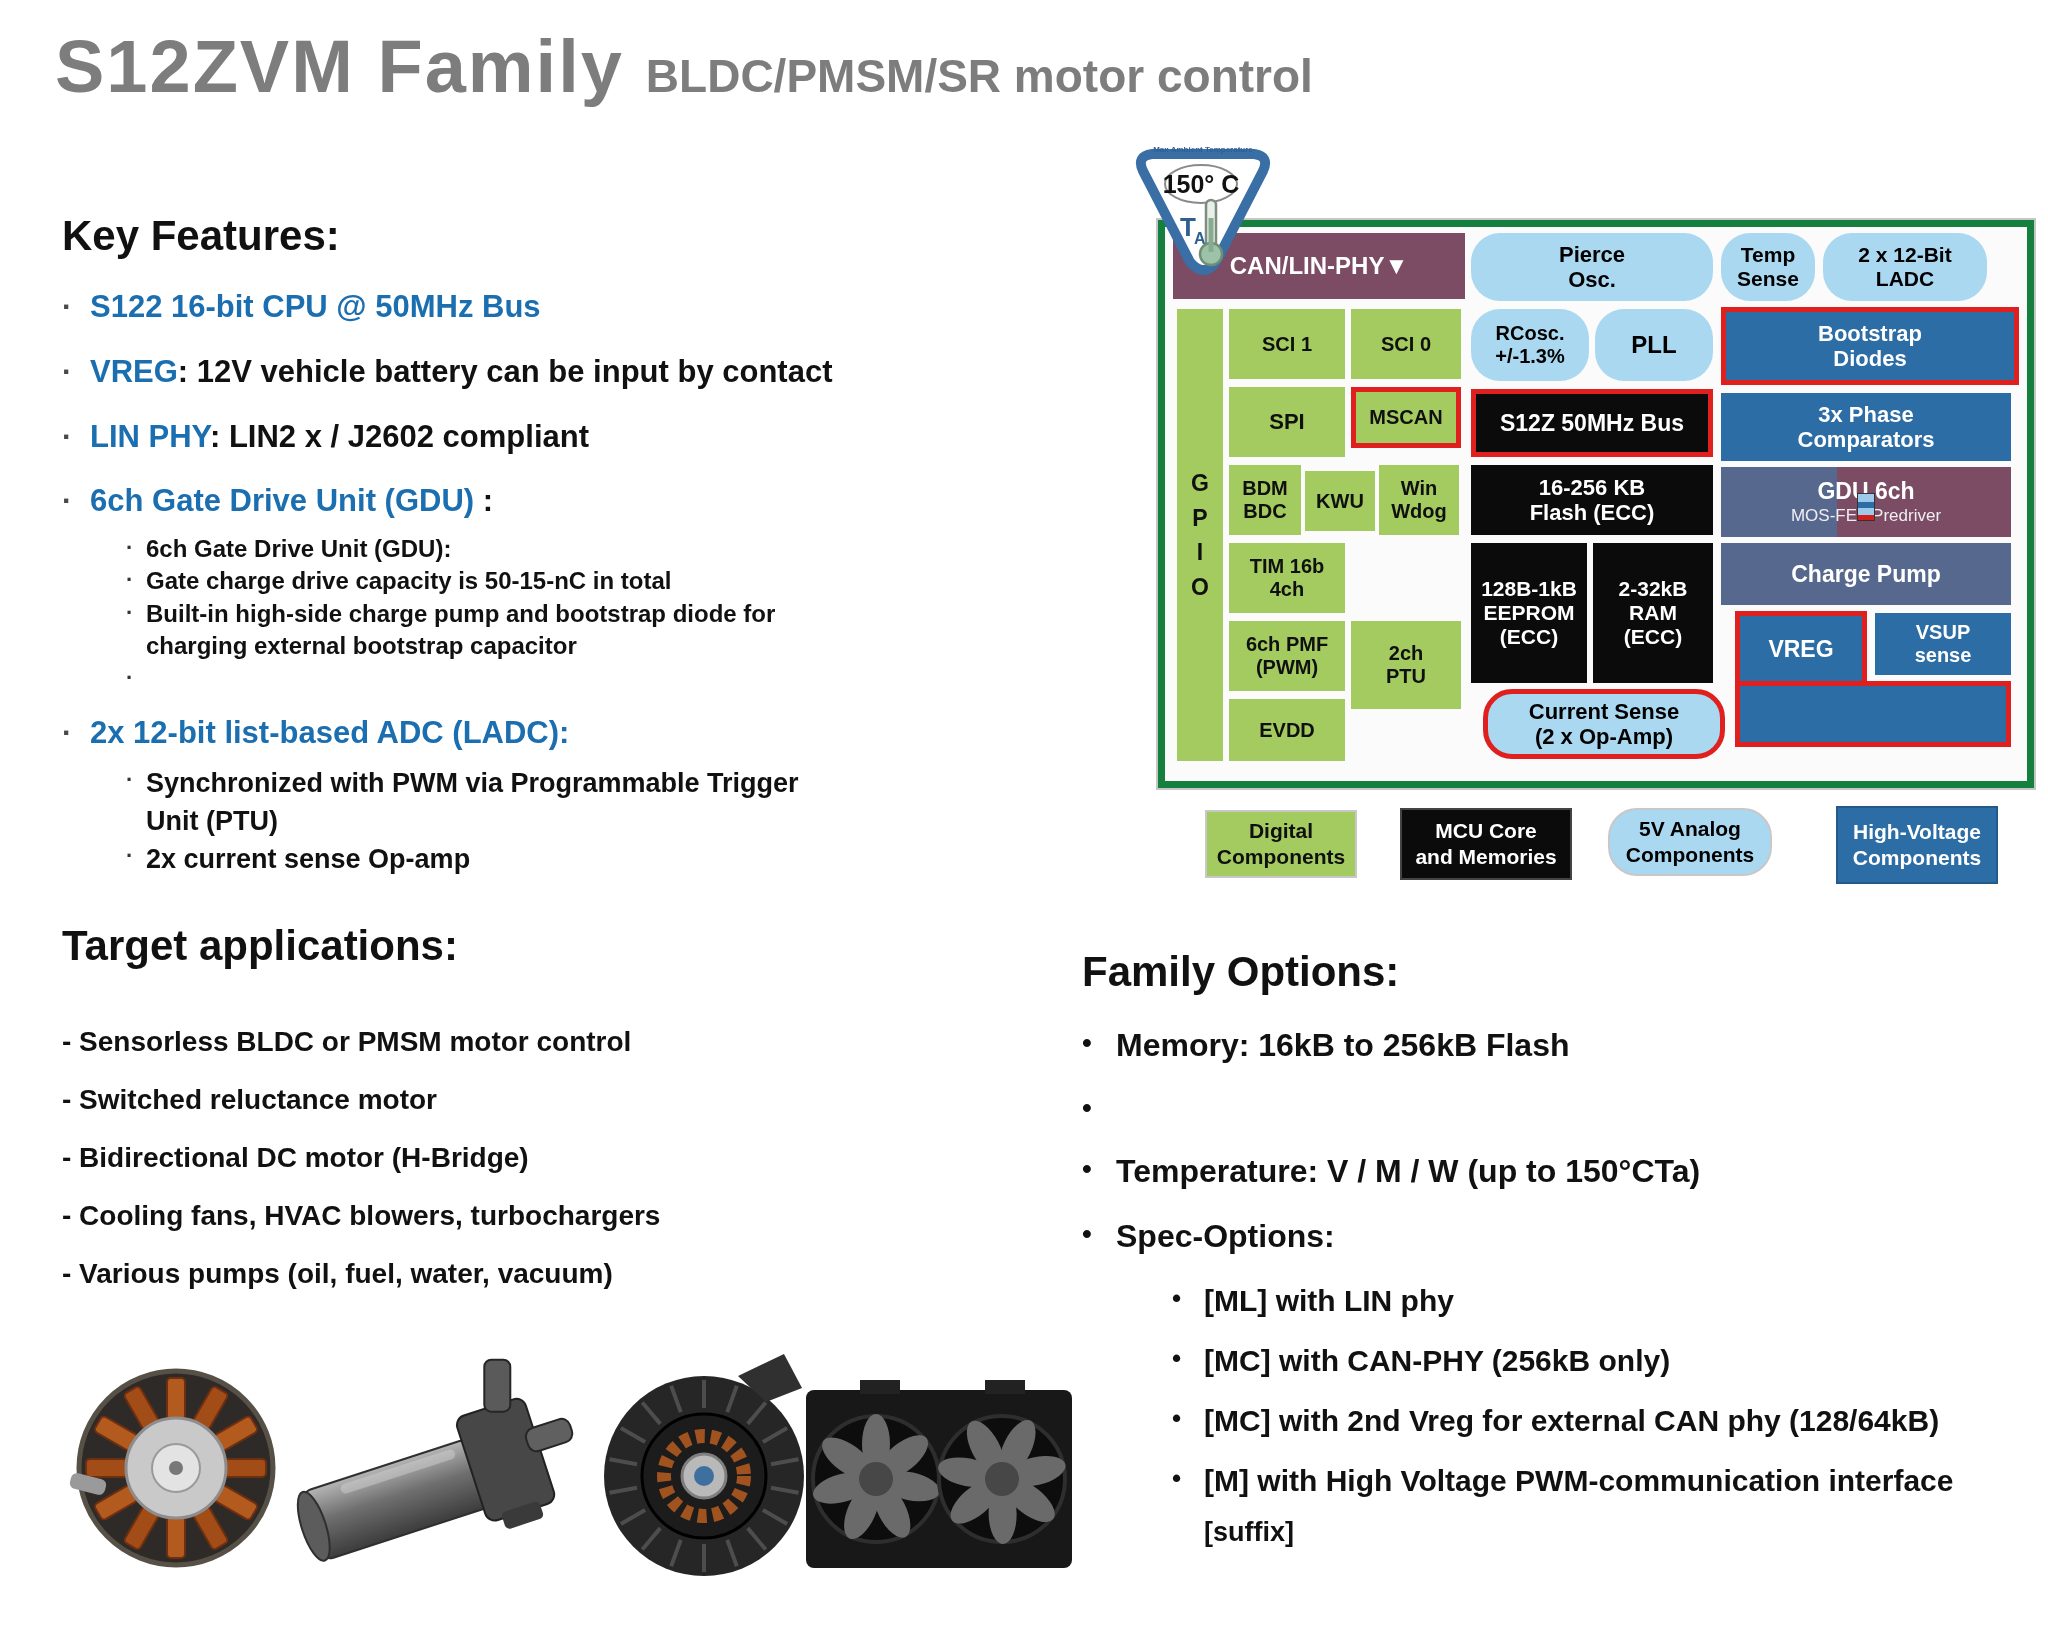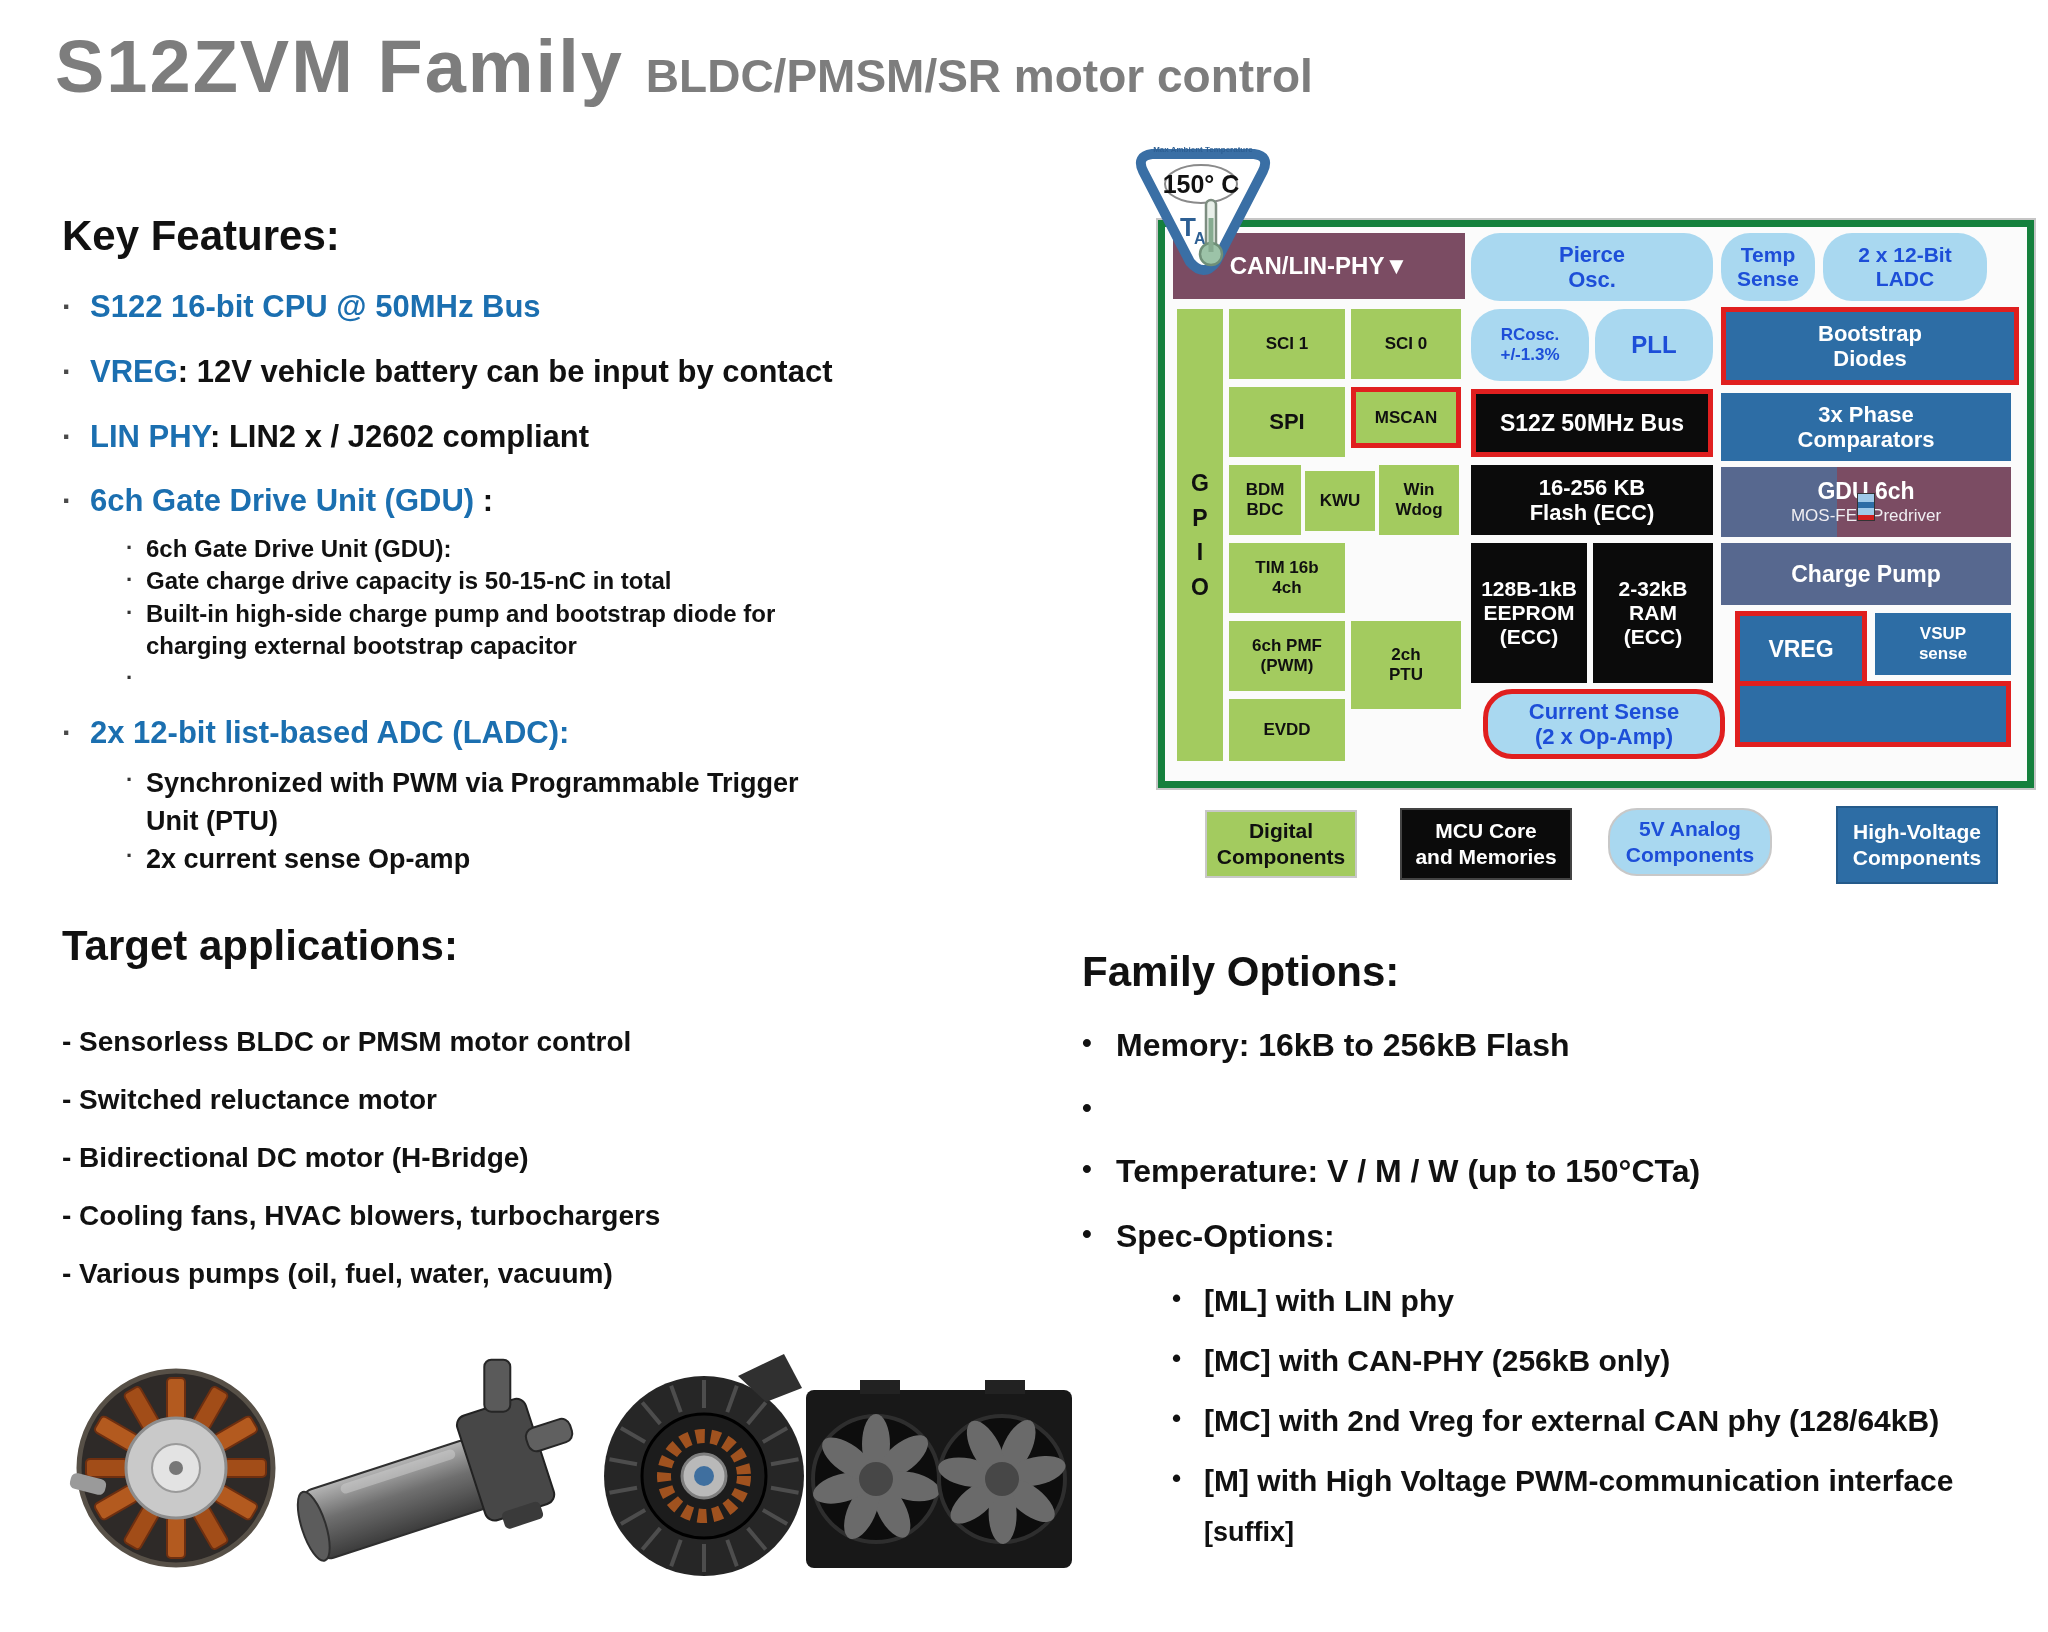--- a/index.html
+++ b/index.html
@@ -27,25 +27,25 @@
   .ta-list{margin-top:56px;}
   .ta-item{font-size:28px;font-weight:bold;color:#111;margin-bottom:26px;}
   
   .diagram{
     position:absolute;left:1158px;top:220px;width:876px;height:568px;
     background:#fbfbfb;border:7px solid #15803d;box-sizing:border-box;
     box-shadow:0 0 0 2px #c6c6c6;
   }
   .blk{
     position:absolute;display:flex;flex-direction:column;align-items:center;justify-content:center;
-    text-align:center;font-weight:bold;font-size:17px;line-height:1.15;box-sizing:border-box;
+    text-align:center;font-weight:bold;font-size:20px;line-height:1.15;box-sizing:border-box;
   }
   .blk .lbl{white-space:pre-line;}
   .green{background:#a3cb5f;color:#101010;}
-  .lblue{background:#a9d8f0;color:#1d4ed8;border-radius:29px;}
+  .lblue{background:#a9d8f0;color:#000000;border-radius:29px;}
   .dblue{background:#2d6da5;color:#ffffff;}
   .slate{background:#57688f;color:#ffffff;}
   .maroon{background:#7b4c63;color:#ffffff;}
   .blackb{background:#0b0b0b;color:#ffffff;}
   .redb{border:5px solid #e01f1f;}
   .gdu{background:linear-gradient(90deg,#57688f 0 40%,#7b4c63 40% 100%);color:#fff;}
   .gdu .gdu-sub{font-weight:normal;font-size:17px;color:#f0eef2;margin-top:2px;}
   .mosfet-icon{position:absolute;left:47%;top:26px;width:16px;height:26px;
     background:linear-gradient(#9fc9e8 0 30%,#2d6da5 30% 55%,#9fc9e8 55% 80%,#d21d1d 80% 100%);
     border:1px solid #333;}

